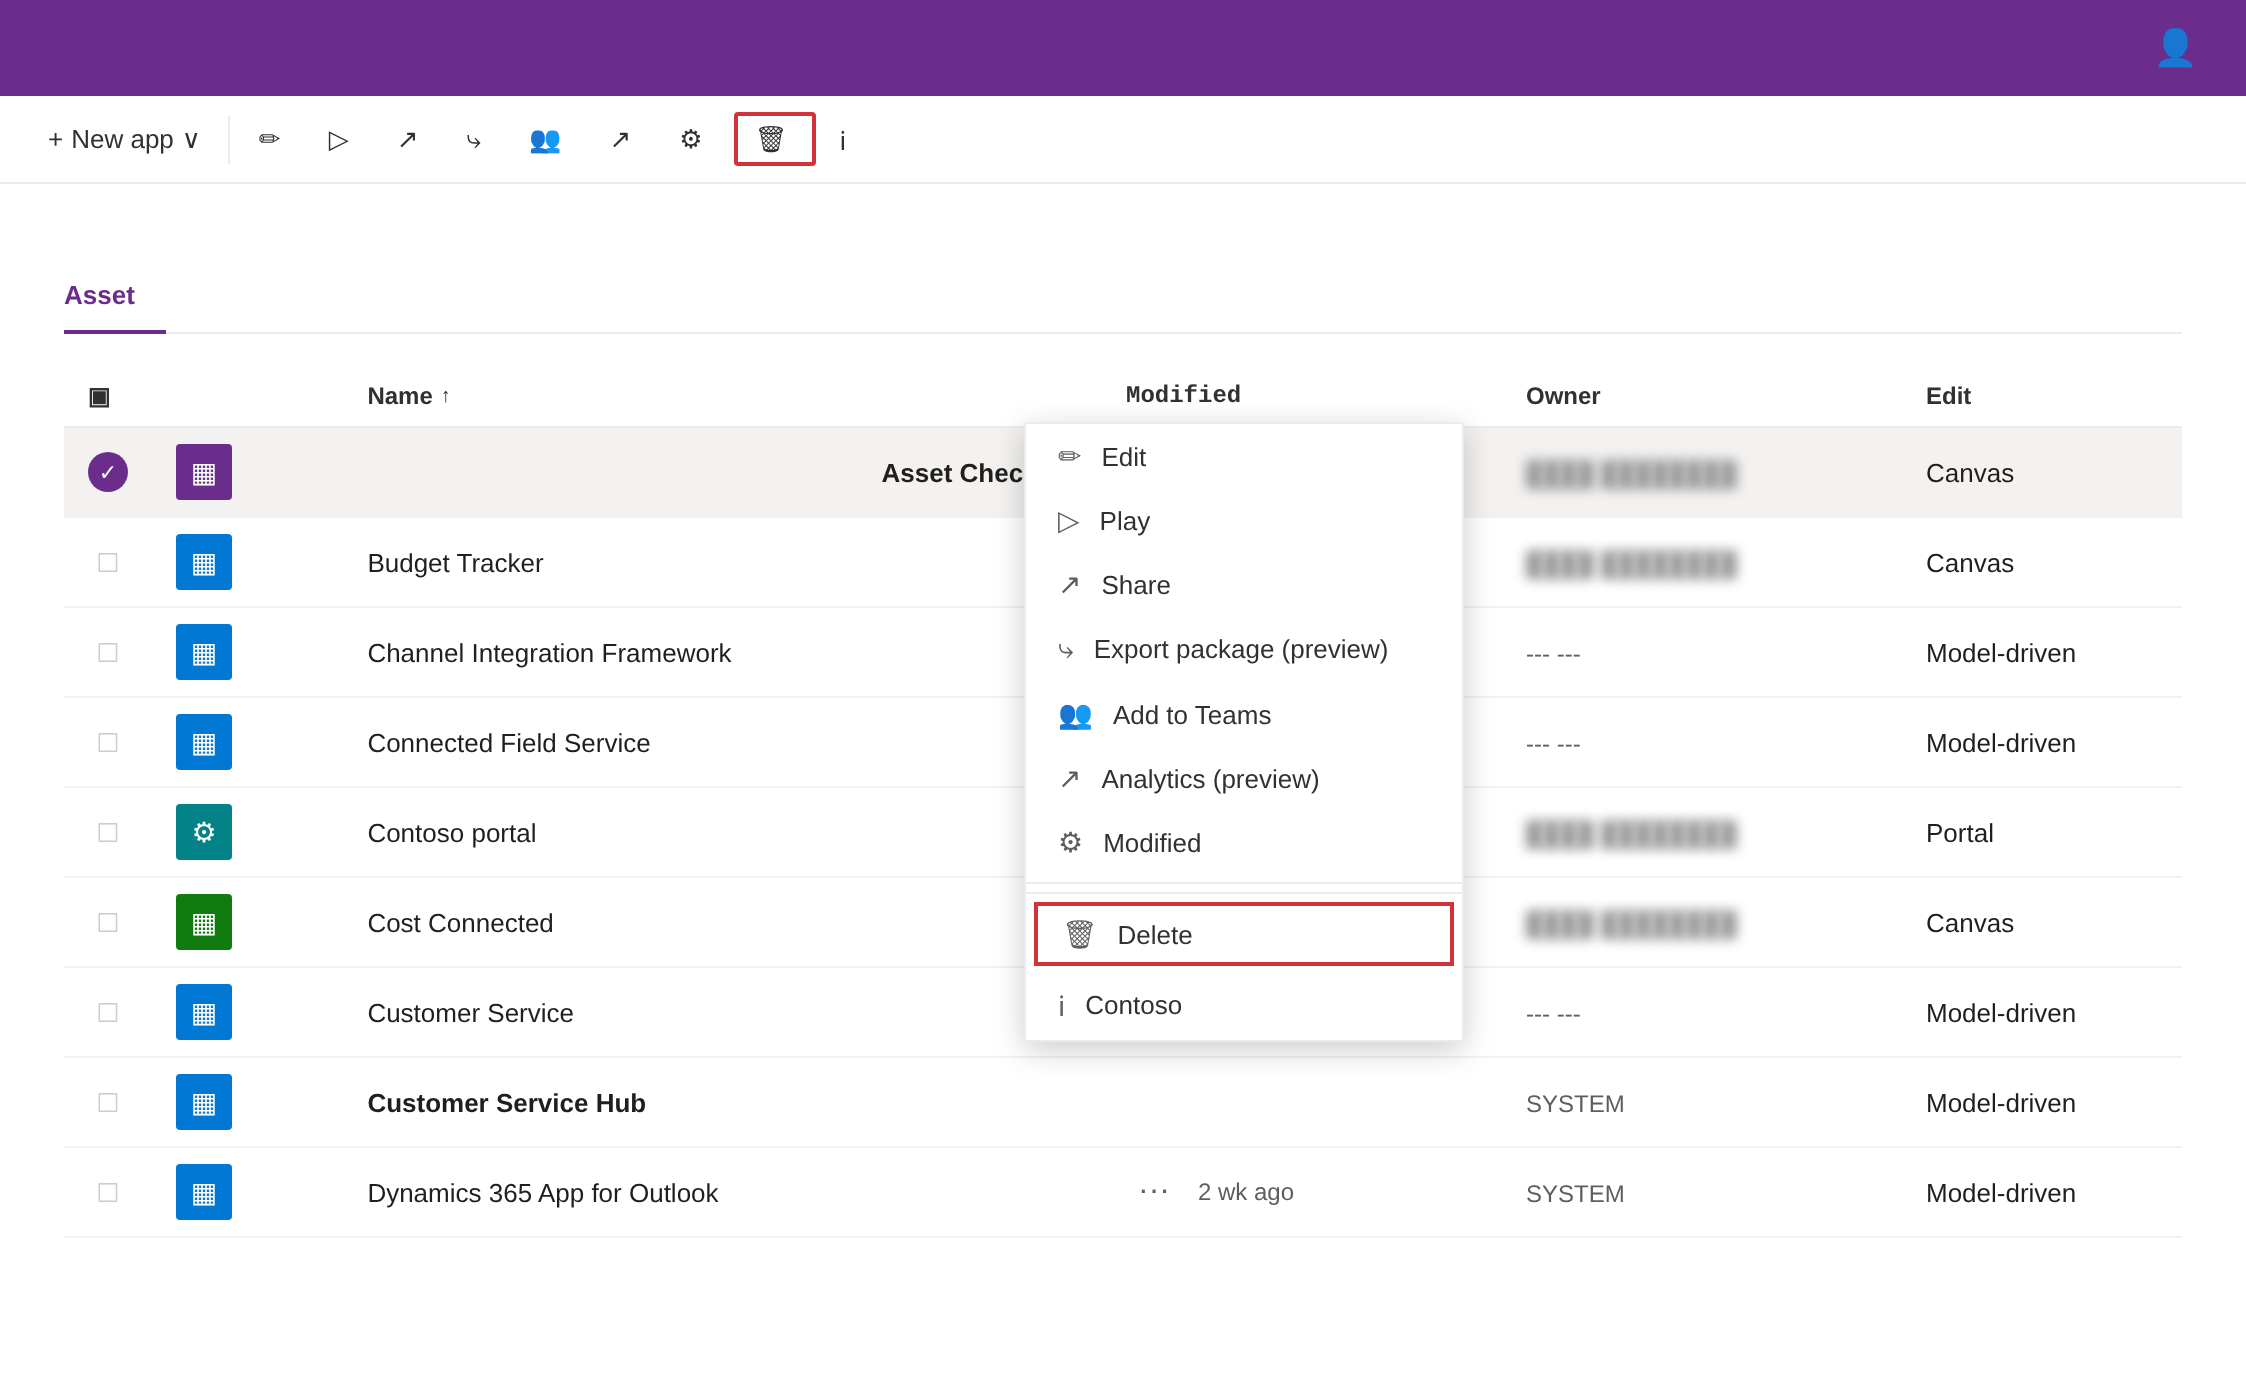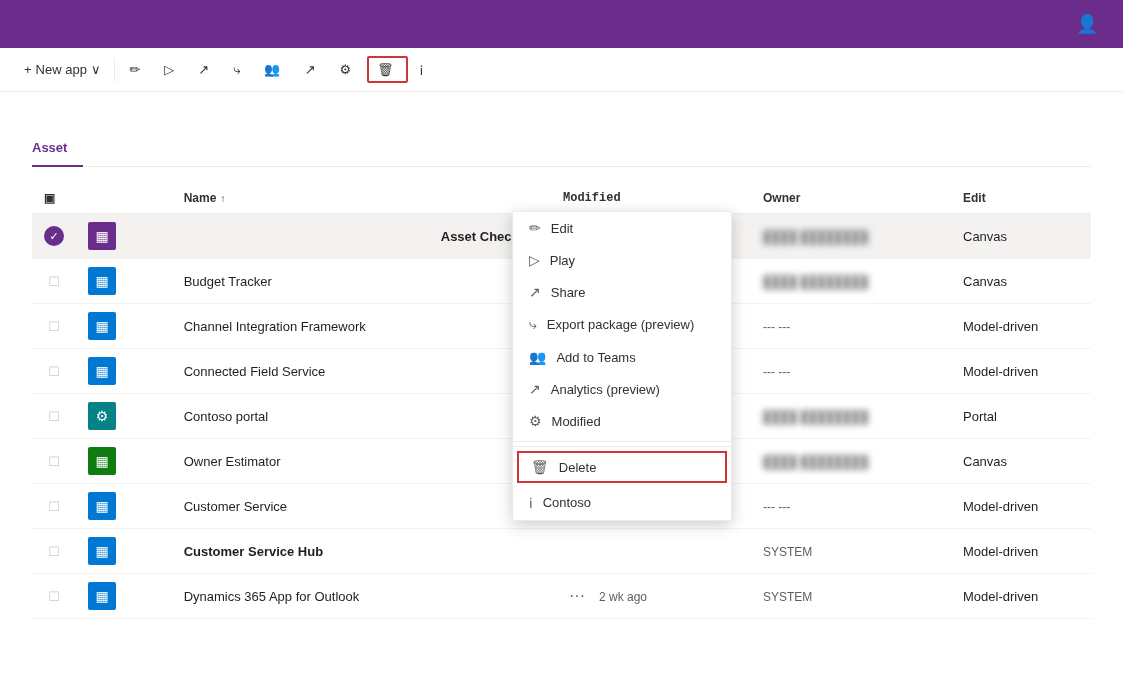--- a/index.html
+++ b/index.html
@@ -271,21 +271,21 @@
             <td class="checkbox-cell"><span style="color:#ccc">☐</span></td>
             <td><span class="row-icon teal">⚙</span></td>
             <td style="font-weight: normal;">Contoso portal</td>
             <td><span class="modified-text"></span></td>
             <td><span class="blurred">████ ████████</span></td>
             <td>Portal</td>
           </tr>
           <tr>
             <td class="checkbox-cell"><span style="color:#ccc">☐</span></td>
             <td><span class="row-icon green">▦</span></td>
-            <td style="font-weight: normal;">Owner Estimator</td>
+            <td style="font-weight: normal;">Cost Connected</td>
             <td><span class="modified-text"></span></td>
             <td><span class="blurred">████ ████████</span></td>
             <td>Canvas</td>
           </tr>
           <tr>
             <td class="checkbox-cell"><span style="color:#ccc">☐</span></td>
             <td><span class="row-icon blue">▦</span></td>
             <td style="font-weight: normal;">Customer Service</td>
             <td><span class="modified-text"></span></td>
             <td><span style="color:#605e5c;font-size:12px">--- ---</span></td>

